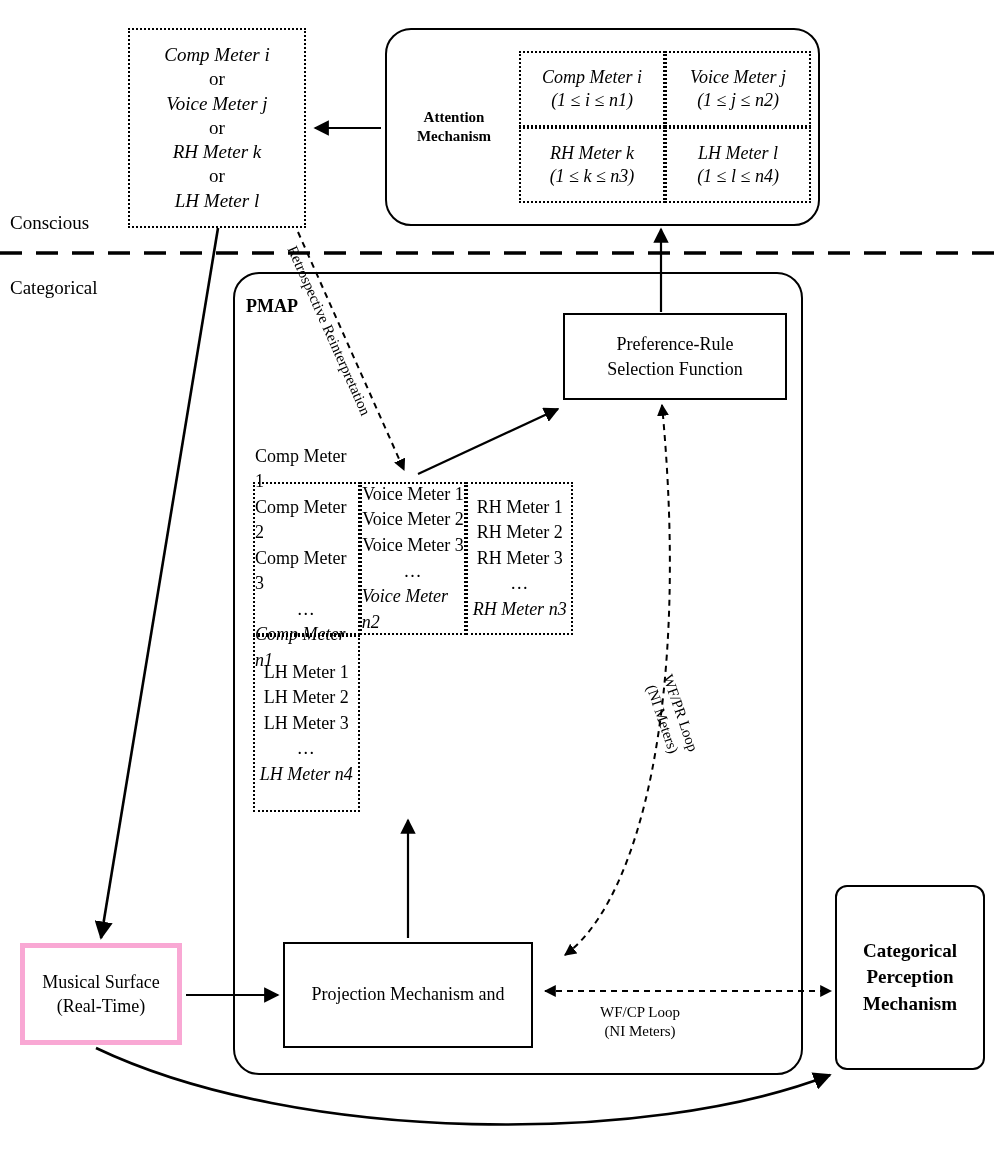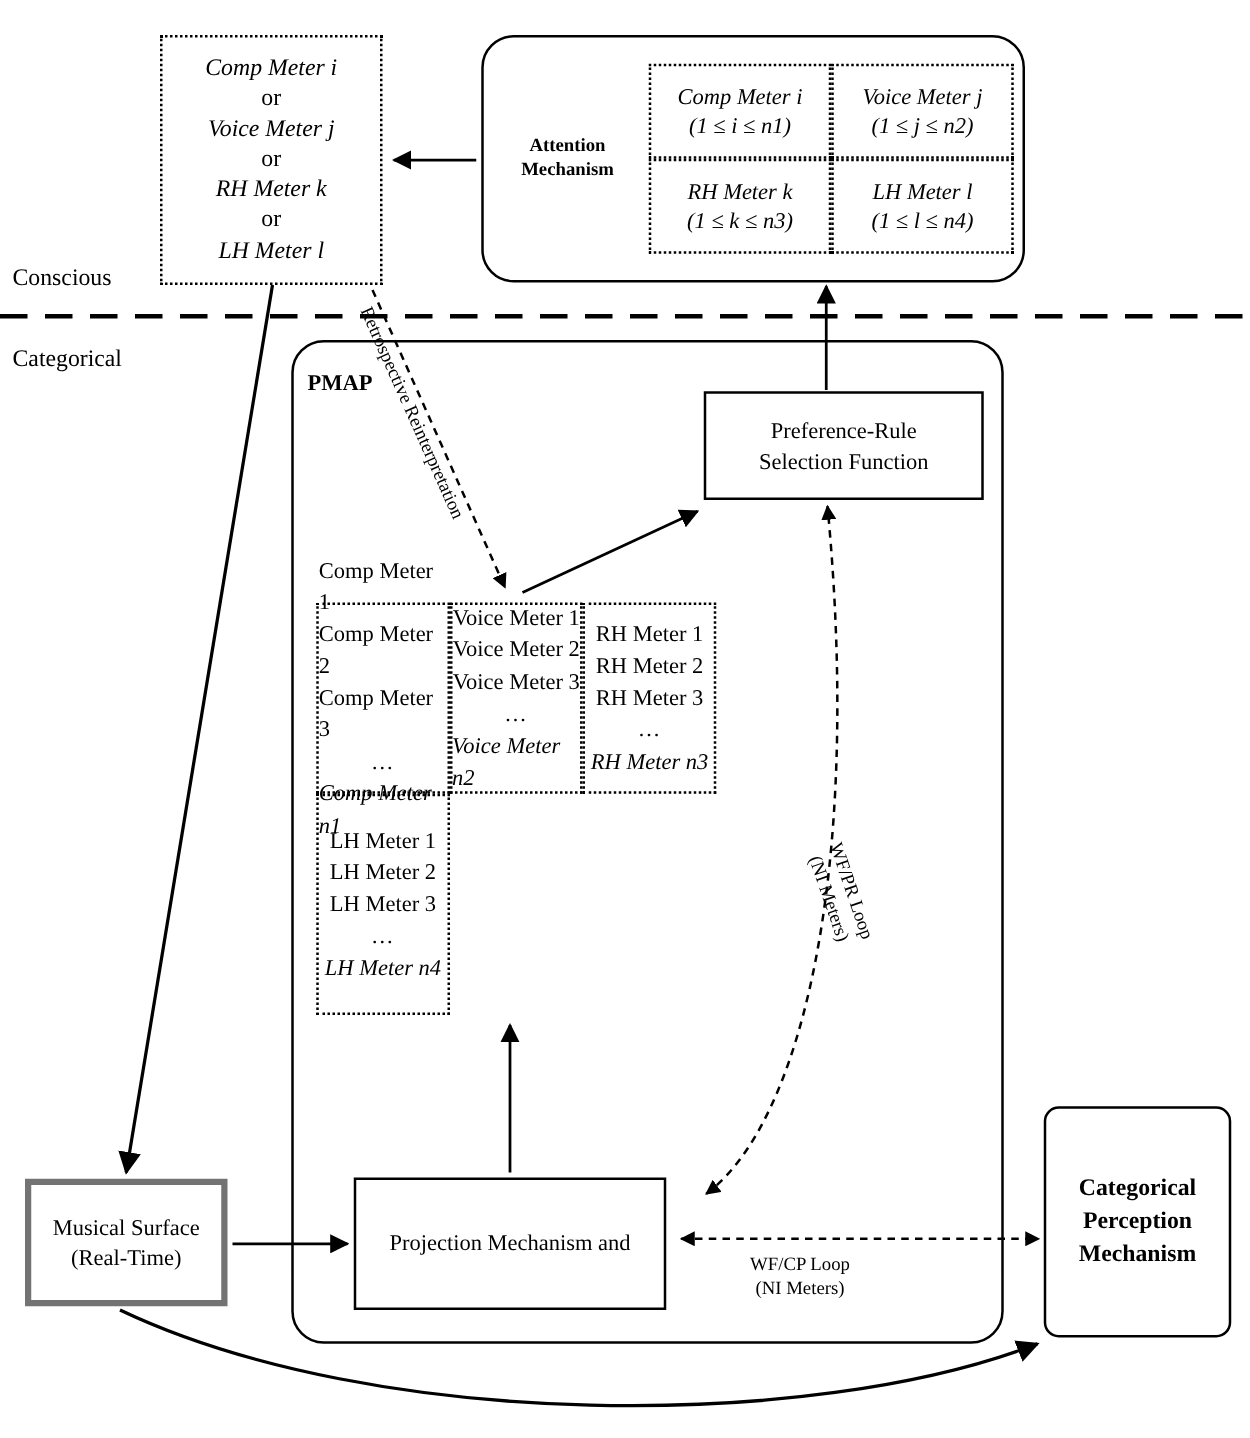--- a/index.html
+++ b/index.html
@@ -132,21 +132,21 @@
     justify-content: center;
     font-size: 18px;
     line-height: 1.42;
   }
   #meter-grid .mcell .ell { letter-spacing: 1px; }
 
   
   #musical-surface-box {
     left: 20px; top: 943px;
     width: 162px; height: 102px;
-    border: 5px solid #737373;
+    border: 5px solid #f9a8d4;
     font-size: 18px;
     line-height: 1.35;
   }
 
   
   #projection-box {
     left: 283px; top: 942px;
     width: 250px; height: 106px;
     border: 2.5px solid #000;
     font-size: 18px;

